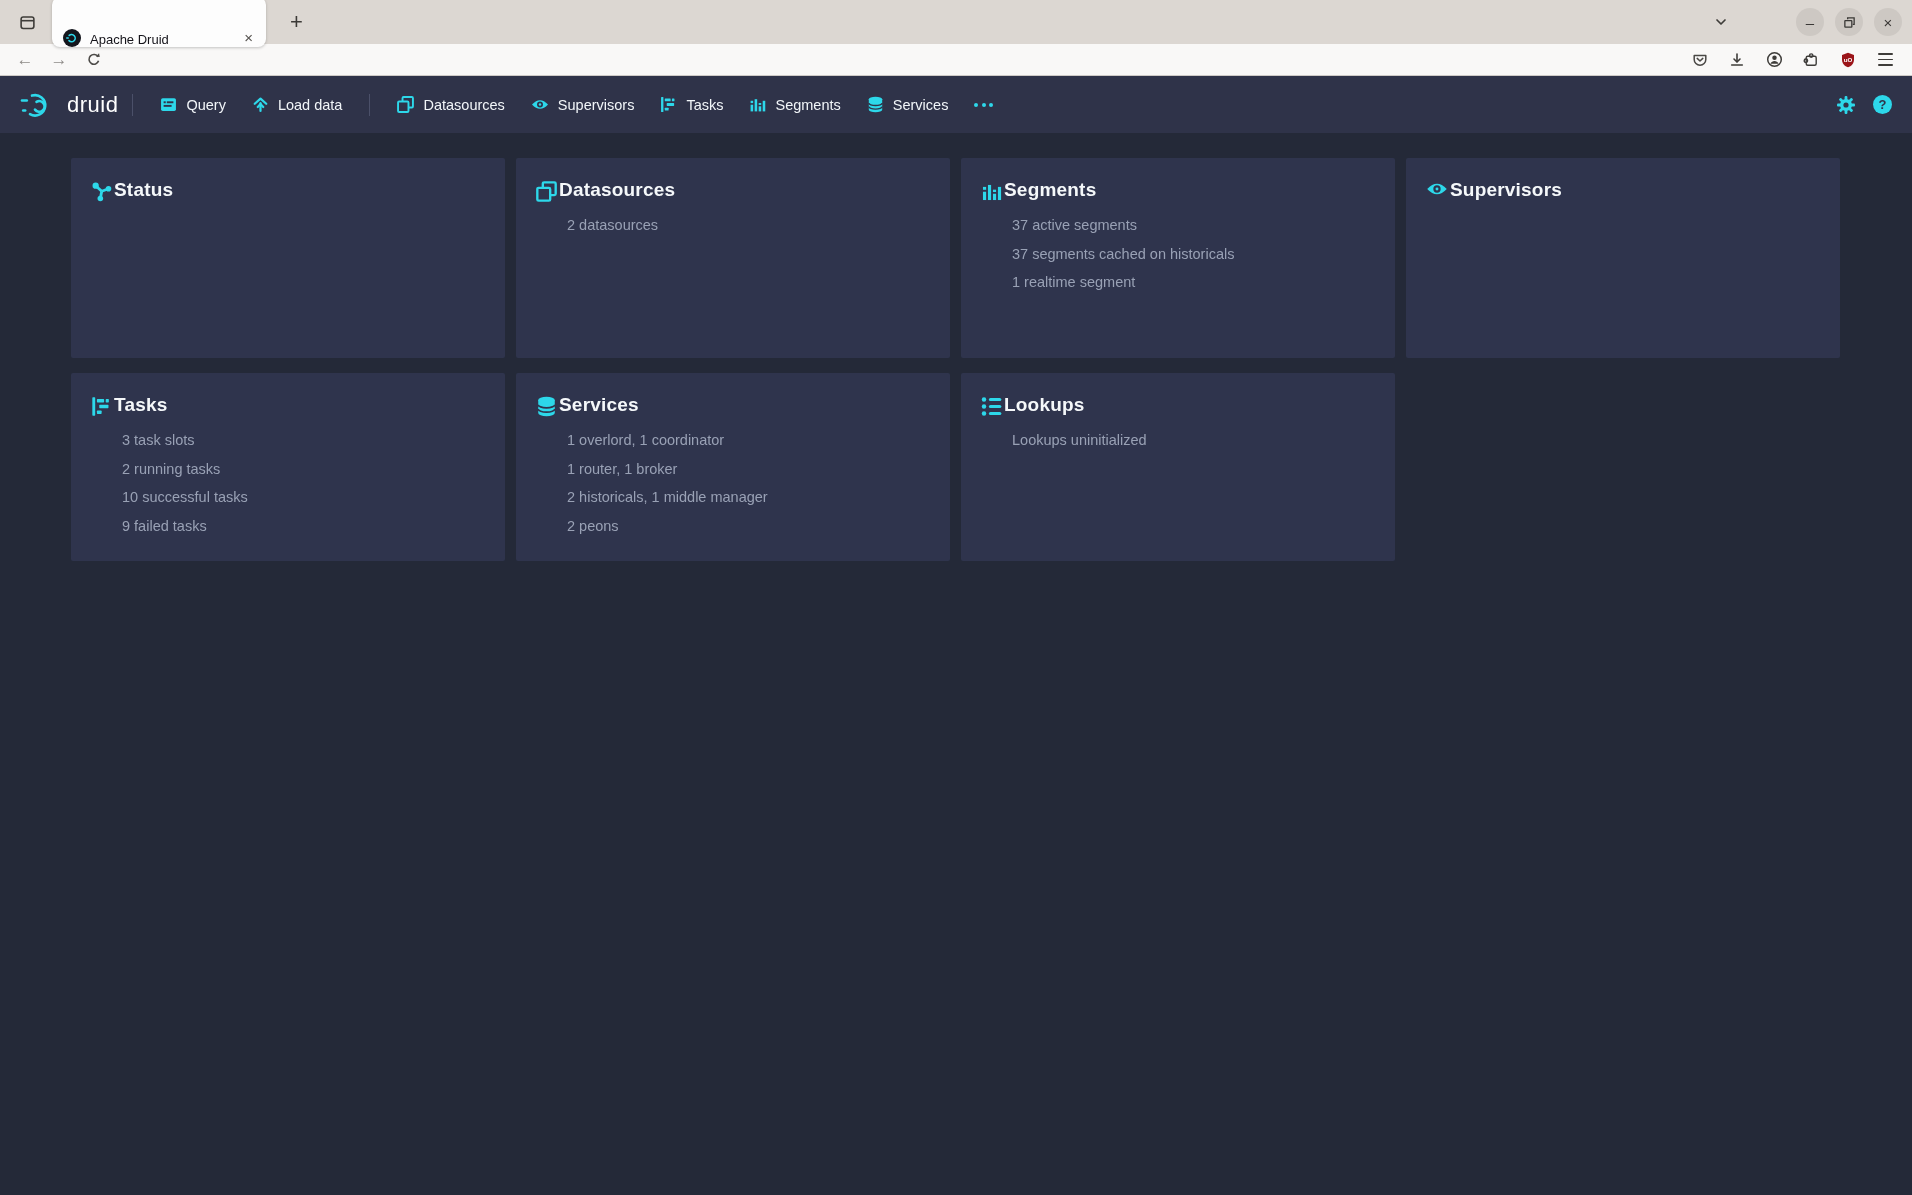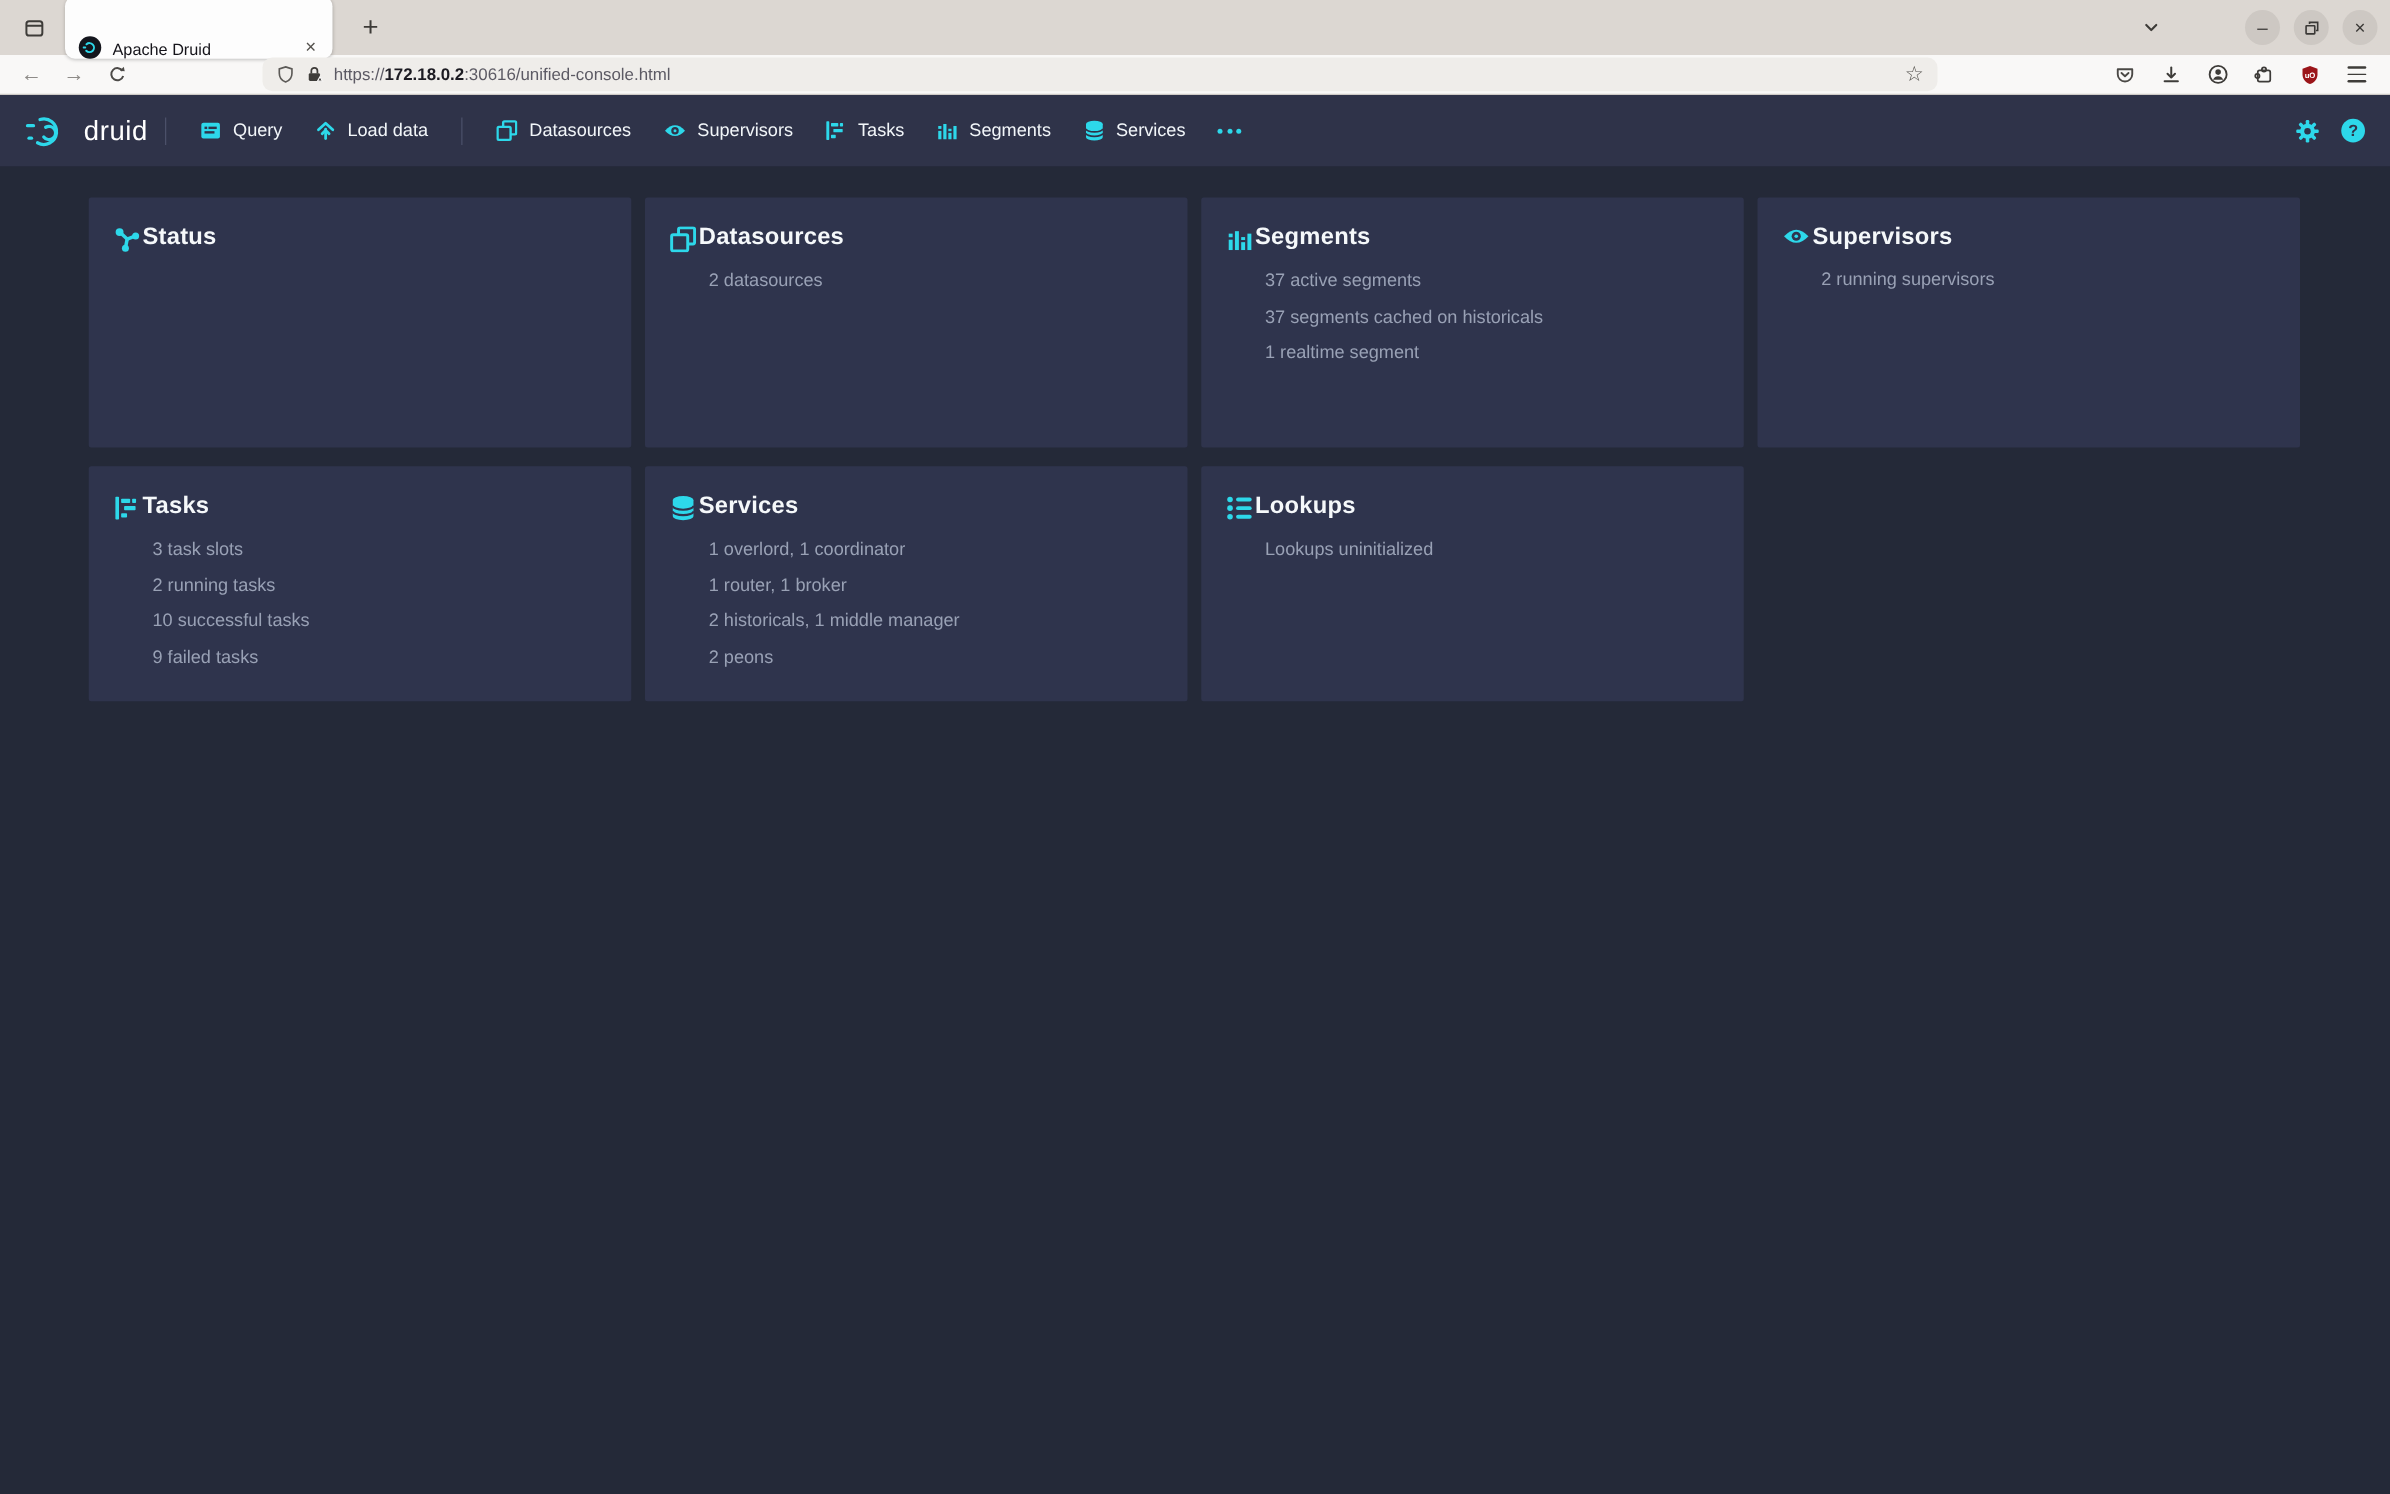--- a/index.html
+++ b/index.html
@@ -104,38 +104,20 @@
 <div class="toolbar">
   <span class="navarrow">←</span>
   <span class="navarrow">→</span>
   <span class="reload">
     <svg width="15" height="15" viewBox="0 0 16 16">
       <path d="M12.9 5.2 A5.2 5.2 0 1 0 13.4 9.4" fill="none" stroke="#4C4A47" stroke-width="1.7"></path>
       <polygon points="10.6,4.9 14.7,5.4 13.9,1.4" fill="#4C4A47"></polygon>
     </svg>
   </span>
 
-  <div class="urlbar">
-    <span class="url-ico">
-      <svg width="15" height="15" viewBox="0 0 16 16" fill="none" stroke="#5C5A57" stroke-width="1.4">
-        <path d="M8 1.6 L13.4 3.3 V7 C13.4 11 11 13.4 8 14.5 C5 13.4 2.6 11 2.6 7 V3.3 Z"></path>
-      </svg>
-    </span>
-    <span class="url-ico">
-      <svg width="15" height="15" viewBox="0 0 16 16">
-        <path d="M5.4 7.2 V5 a2.6 2.6 0 0 1 5.2 0 V7.2" fill="none" stroke="#3E3C39" stroke-width="1.5"></path>
-        <rect x="3.2" y="7" width="9.6" height="6.6" rx="1.2" fill="#3E3C39"></rect>
-        <polygon points="10.6,13.8 15,13.8 12.8,9.9" fill="#3E3C39" stroke="#F9F8F7" stroke-width="1"></polygon>
-      </svg>
-    </span>
-    <span class="url-text">https://</span>
-      <span class="url-text url-host">172.18.0.2</span>
-      <span class="url-text">:30616/unified-console.html</span>
-    <span class="url-star">☆</span>
-  </div>
 
   <div class="toolbar-right">
     <span class="tbtn">
       <svg width="16" height="16" viewBox="0 0 16 16" fill="none" stroke="#4A4845" stroke-width="1.5" stroke-linecap="round" stroke-linejoin="round">
         <path d="M2.2 3.4 H13.8 V7.4 A5.8 5.8 0 0 1 2.2 7.4 Z"></path>
         <path d="M5.2 6.4 L8 9 L10.8 6.4"></path>
       </svg>
     </span>
     <span class="tbtn">
       <svg width="16" height="16" viewBox="0 0 16 16" fill="none" stroke="#3E3C39" stroke-width="1.6" stroke-linecap="round" stroke-linejoin="round">
@@ -328,23 +310,20 @@
 
     <div class="card">
       <div class="card-head">
         <svg class="cyan" width="22" height="16" viewBox="0 0 18 12">
           <path d="M1 6 Q9 -2.6 17 6 Q9 14.6 1 6 Z" fill="currentColor"></path>
           <circle class="occl" cx="9" cy="6" r="3"></circle>
           <circle cx="9" cy="6" r="1.2" fill="currentColor"></circle>
         </svg>
         <span class="card-title">Supervisors</span>
       </div>
-      <div class="card-body">
-        <div class="card-line">2 running supervisors</div>
-      </div>
     </div>
 
     <div class="card">
       <div class="card-head">
         <svg class="cyan" width="21" height="21" viewBox="0 0 16 16" fill="currentColor">
           <rect x="1" y="1" width="2.2" height="14" rx="0.5"></rect>
           <rect x="4.5" y="2.3" width="5.5" height="2.6" rx="0.5"></rect>
           <rect x="11.2" y="2.3" width="2.4" height="2.6" rx="0.5"></rect>
           <rect x="6.3" y="6.7" width="7" height="2.6" rx="0.5"></rect>
           <rect x="4.5" y="11.1" width="3.6" height="2.6" rx="0.5"></rect>

